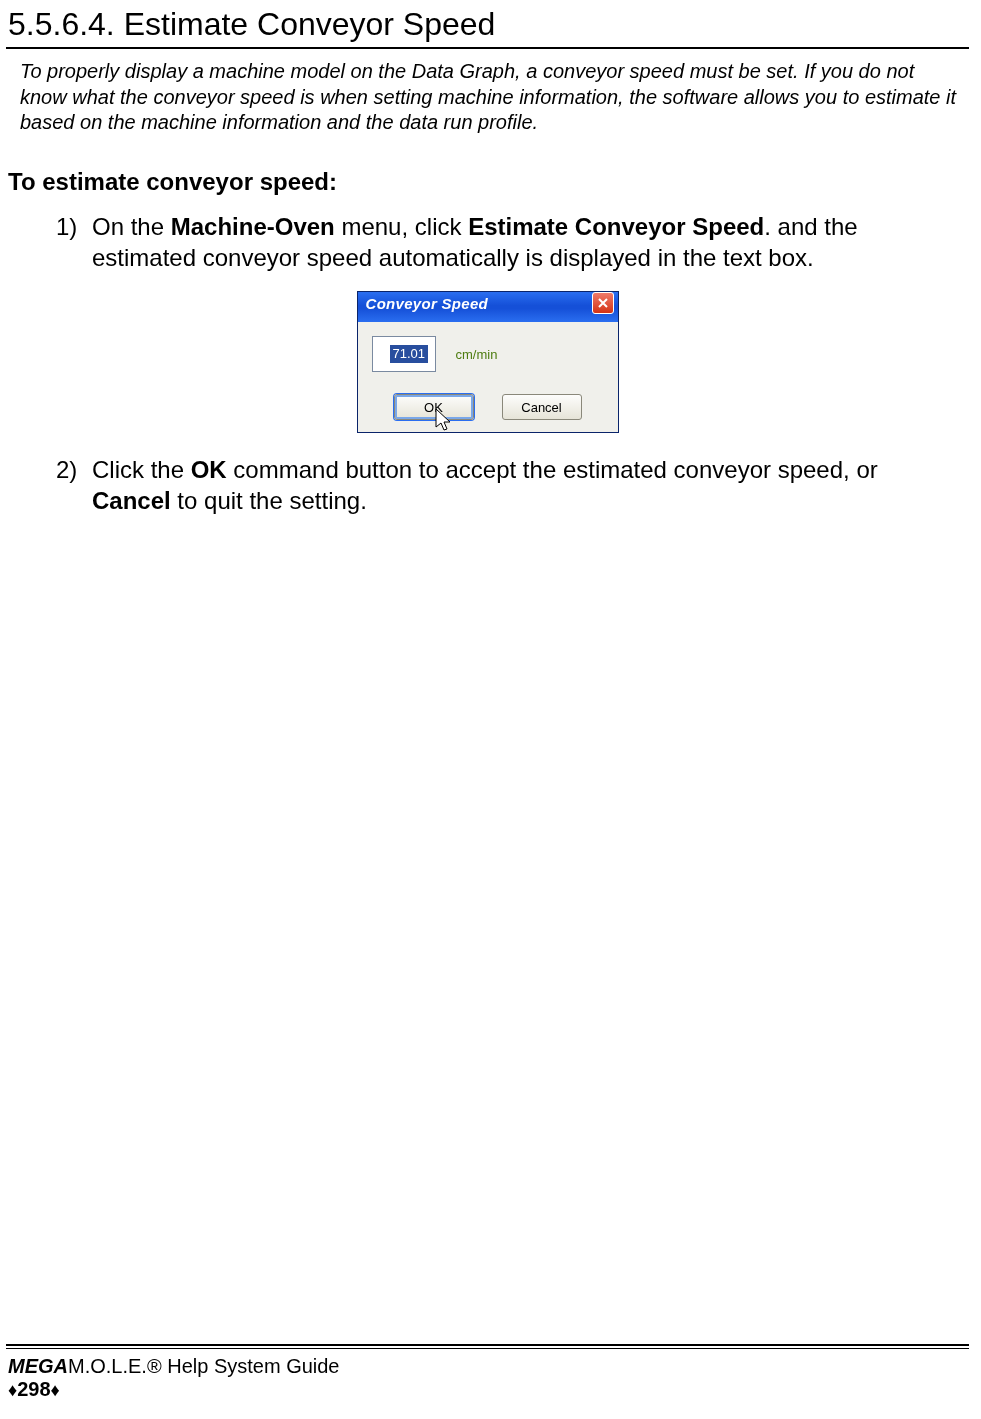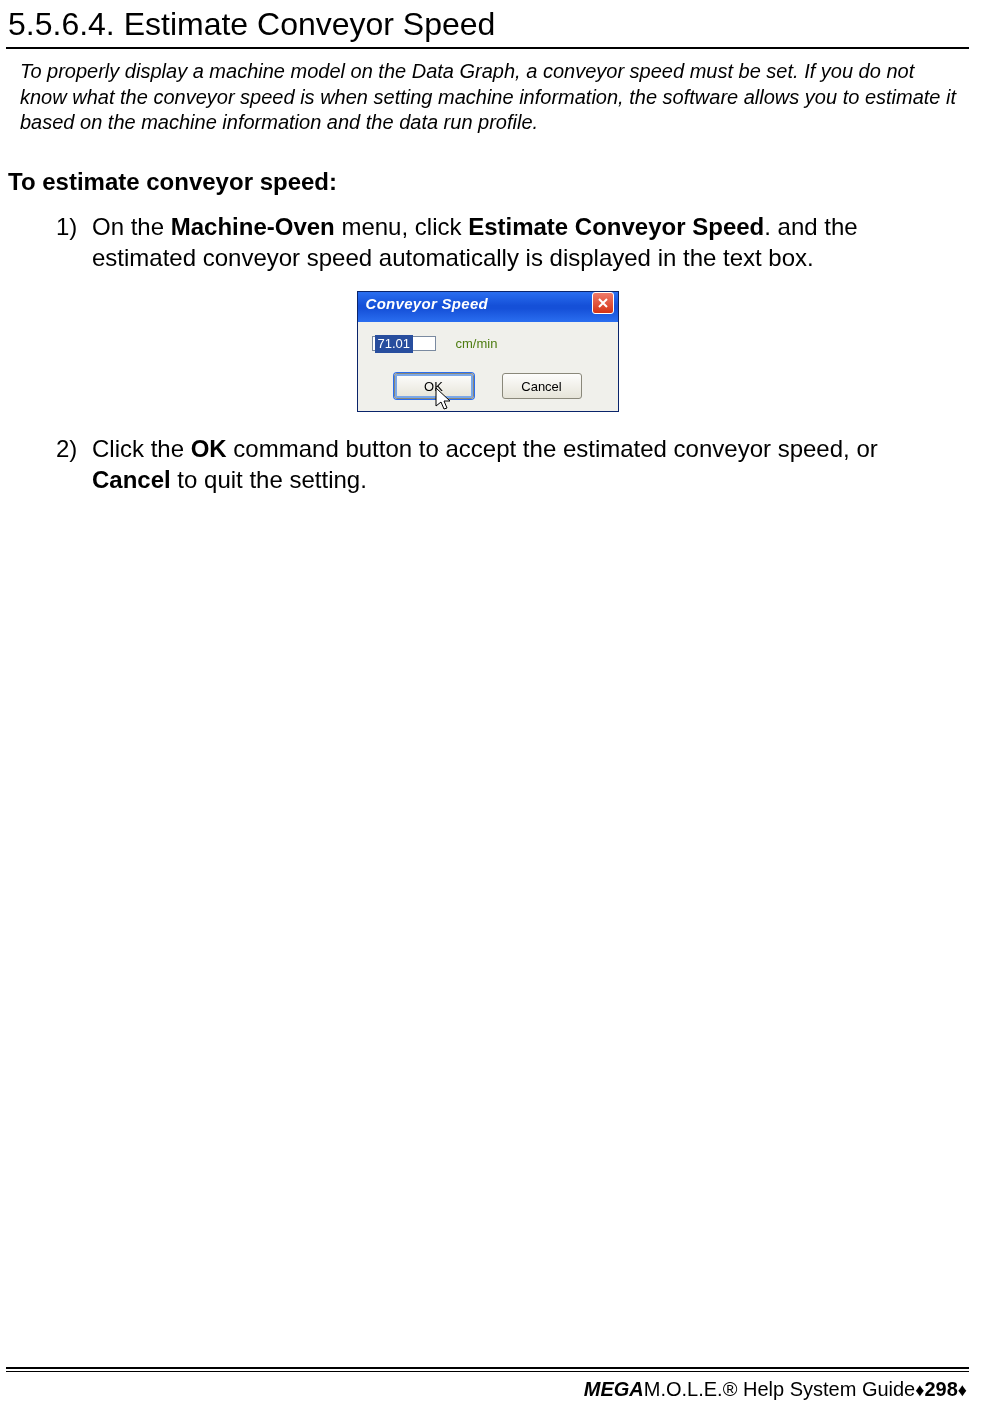--- a/index.html
+++ b/index.html
@@ -15,33 +15,33 @@
   .bi { font-weight: bold; }
   .dialog-wrap { text-align: center; margin: 18px 0 22px 0; }
   .dialog { display: inline-block; width: 262px; border: 1px solid #0a246a; background: #f0f0eb; vertical-align: top; text-align: left; font-family: Tahoma, Arial, sans-serif; }
   .titlebar { height: 30px; background: linear-gradient(to bottom, #2a6ef0 0%, #1550d8 45%, #1550d8 55%, #2a6ef0 100%); color: #fff; display: flex; align-items: center; justify-content: space-between; padding: 0 4px 8px 8px; }
   .titlebar-text { font-size: 15px; font-weight: bold; font-style: italic; letter-spacing: 0.3px; }
   .close-btn { width: 22px; height: 22px; display: flex; align-items: center; justify-content: center;
                background: linear-gradient(to bottom, #f07a6a, #d43315); border: 1px solid #fff; border-radius: 3px; }
   .close-btn svg { width: 12px; height: 12px; }
   .dialog-body { padding: 14px 14px 12px 14px; }
   .row1 { display: flex; align-items: center; gap: 20px; margin-bottom: 22px; }
-  .value-box { border: 1px solid #7a8aa0; background: #fff; padding: 2px; width: 64px; height: 15px; display: inline-flex; align-items: center; }
+  .value-box { border: 1px solid #7a8aa0; background: #fff; padding: 17px; width: 64px; height: 15px; display: inline-flex; align-items: center; }
   .value-sel { background: #284e9e; color: #fff; font-size: 13px; padding: 0 3px; line-height: 18px; display: inline-block; }
   .unit { font-size: 13px; color: #4d7c0f; }
   .row2 { display: flex; align-items: center; justify-content: center; gap: 28px; position: relative; }
   .winbtn { width: 80px; height: 26px; font-size: 13px; display: flex; align-items: center; justify-content: center;
             background: linear-gradient(to bottom, #fdfdfc, #e6e4d8); border: 1px solid #8a887a; border-radius: 3px; }
   .winbtn.focus { box-shadow: 0 0 0 2px #7aa7e8 inset, 0 0 0 1px #2a6ef0; }
   .cursor { position: absolute; left: 62px; top: 14px; }
   .cursor svg { width: 20px; height: 26px; }
   .footer { position: absolute; left: 6px; right: 12px; bottom: 18px; }
   .footer-lines { border: none; border-top: 2px solid #000; margin-bottom: 2px; }
   .footer-lines2 { border: none; border-top: 1px solid #000; margin-bottom: 6px; }
-  .footer-row { display: flex; justify-content: flex-end; align-items: baseline; font-size: 20px; padding: 0 2px; }
+  .footer-row { display: flex; justify-content: flex-end; align-items: baseline; font-size: 20px; padding: 0 2px; flex-direction: column; }
   .footer-left .mega { font-weight: bold; font-style: italic; }
   .footer-right { font-weight: bold; }
   .diamond { font-size: 18px; }
 </style>
 </head>
 <body>
 
 <div class="page">
 
   <div class="section-heading">

